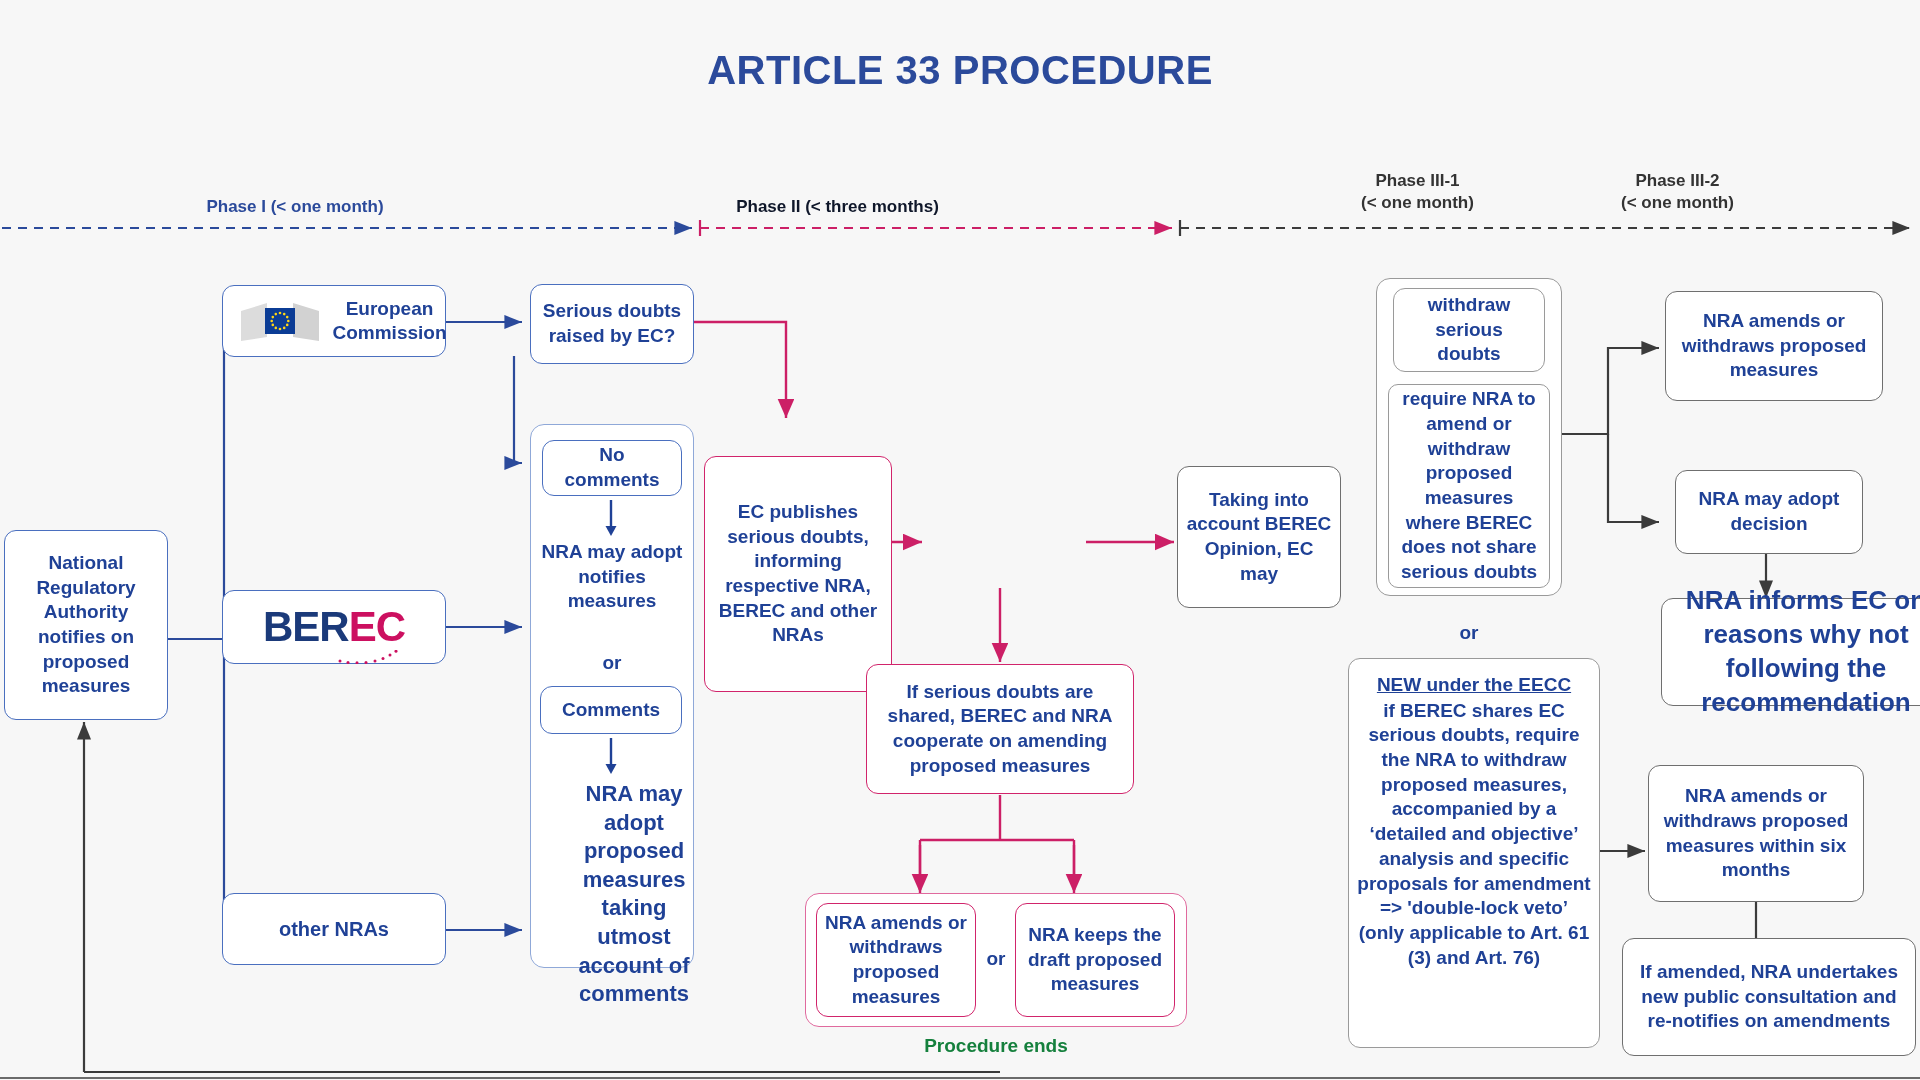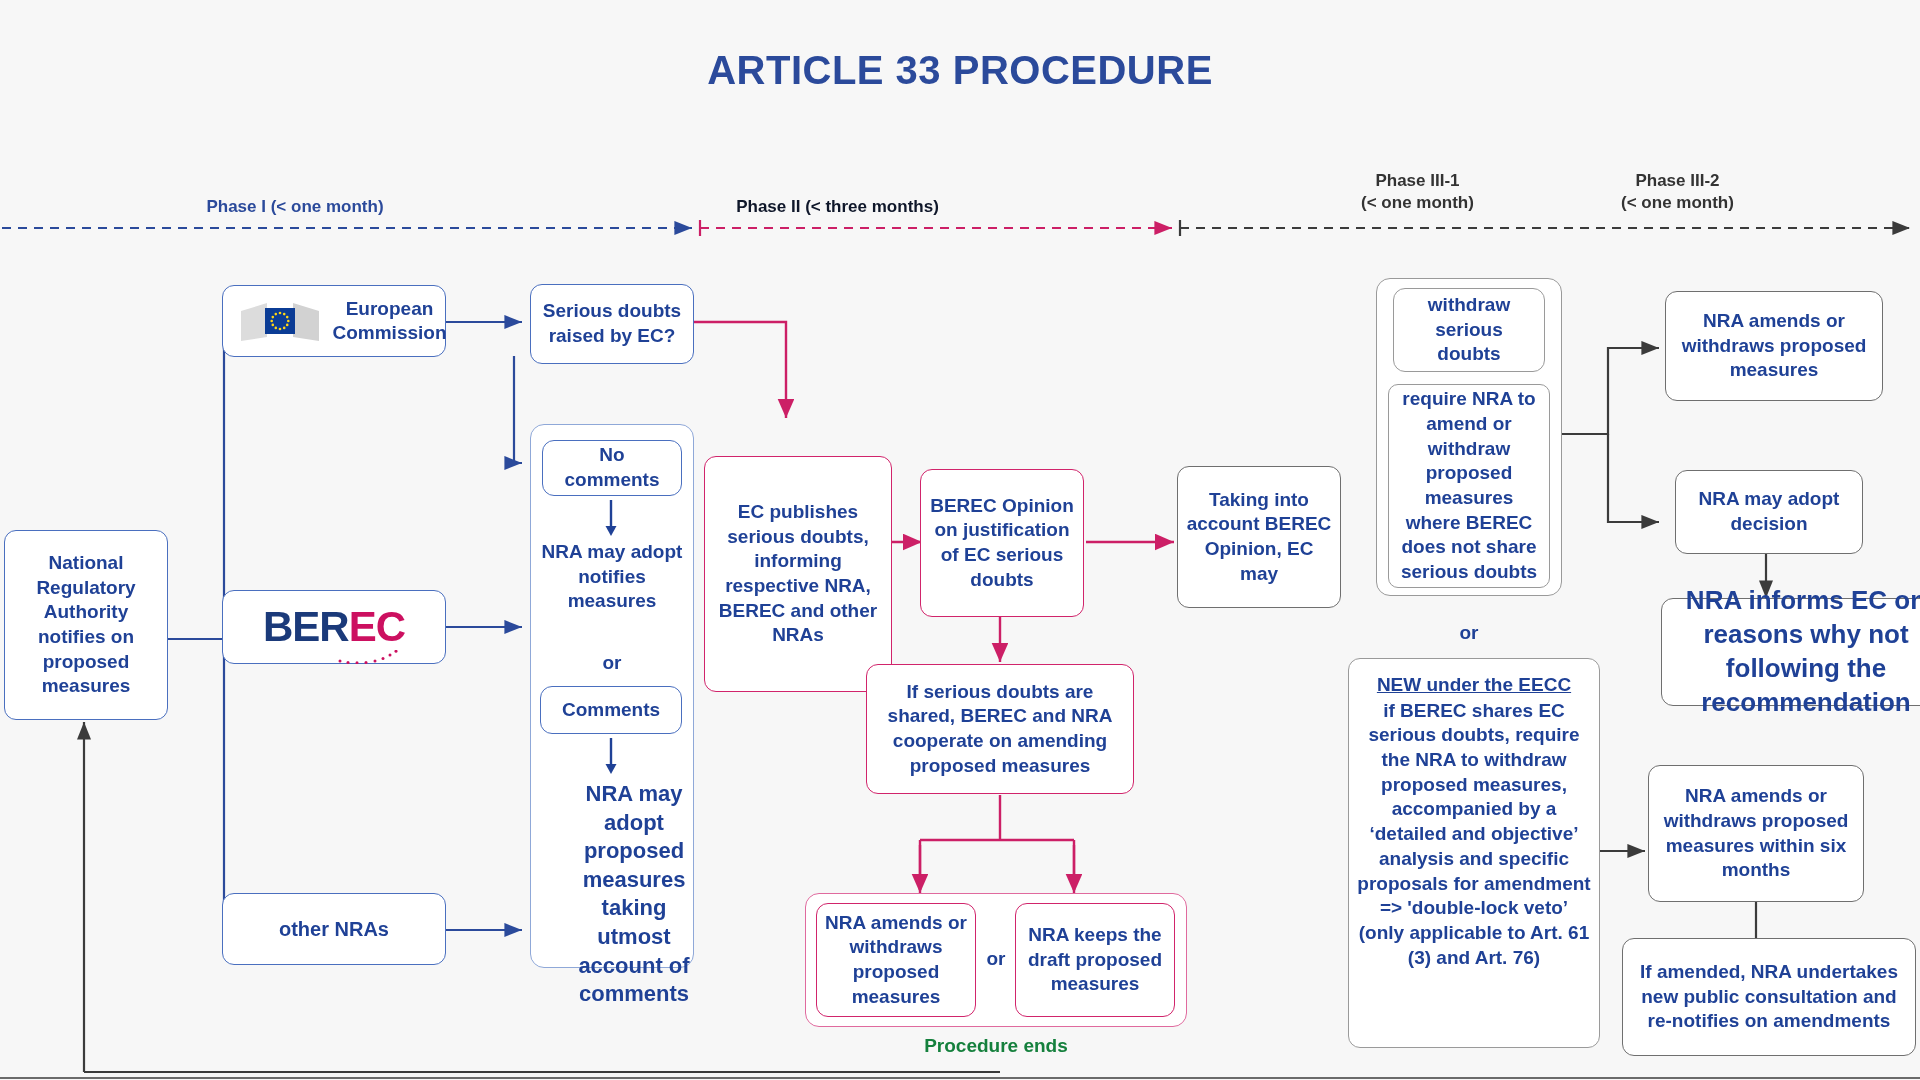--- a/index.html
+++ b/index.html
@@ -216,21 +216,20 @@
 
   <svg style="position:absolute;left:596px;top:736px;width:30px;height:40px;" viewBox="0 0 30 40">
     <path d="M15,2 L15,30" stroke="#1f4196" stroke-width="2.4" fill="none"></path>
     <path d="M9.5,28 L15,38 L20.5,28 z" fill="#1f4196"></path>
   </svg>
 
   <div class="stack" style="left:530px;top:780px;width:164px;font-size:22px;padding-left:44px;">NRA may adopt proposed measures taking utmost account of comments</div>
 
   <div class="node b-pink" style="left:704px;top:424px;width:188px;height:236px;font-size:19px;margin-top:32px;">EC publishes serious doubts, informing respective NRA, BEREC and other NRAs</div>
 
-  <div class="node b-pink" style="left:920px;top:469px;width:164px;height:148px;font-size:19px;">BEREC Opinion on justification of EC serious doubts</div>
 
   <div class="node b-gray" style="left:1177px;top:466px;width:164px;height:142px;font-size:19px;">Taking into account BEREC Opinion, EC may</div>
 
   <div class="node b-pink" style="left:866px;top:664px;width:268px;height:130px;font-size:19px;">If serious doubts are shared, BEREC and NRA cooperate on amending proposed measures</div>
 
   <div class="grp grp-pink" style="left:805px;top:893px;width:382px;height:134px;"></div>
 
   <div class="node b-pink" style="left:816px;top:903px;width:160px;height:114px;font-size:19px;">NRA amends or withdraws proposed measures</div>
 
   <div class="or-lbl" style="left:978px;top:948px;width:36px;">or</div>

